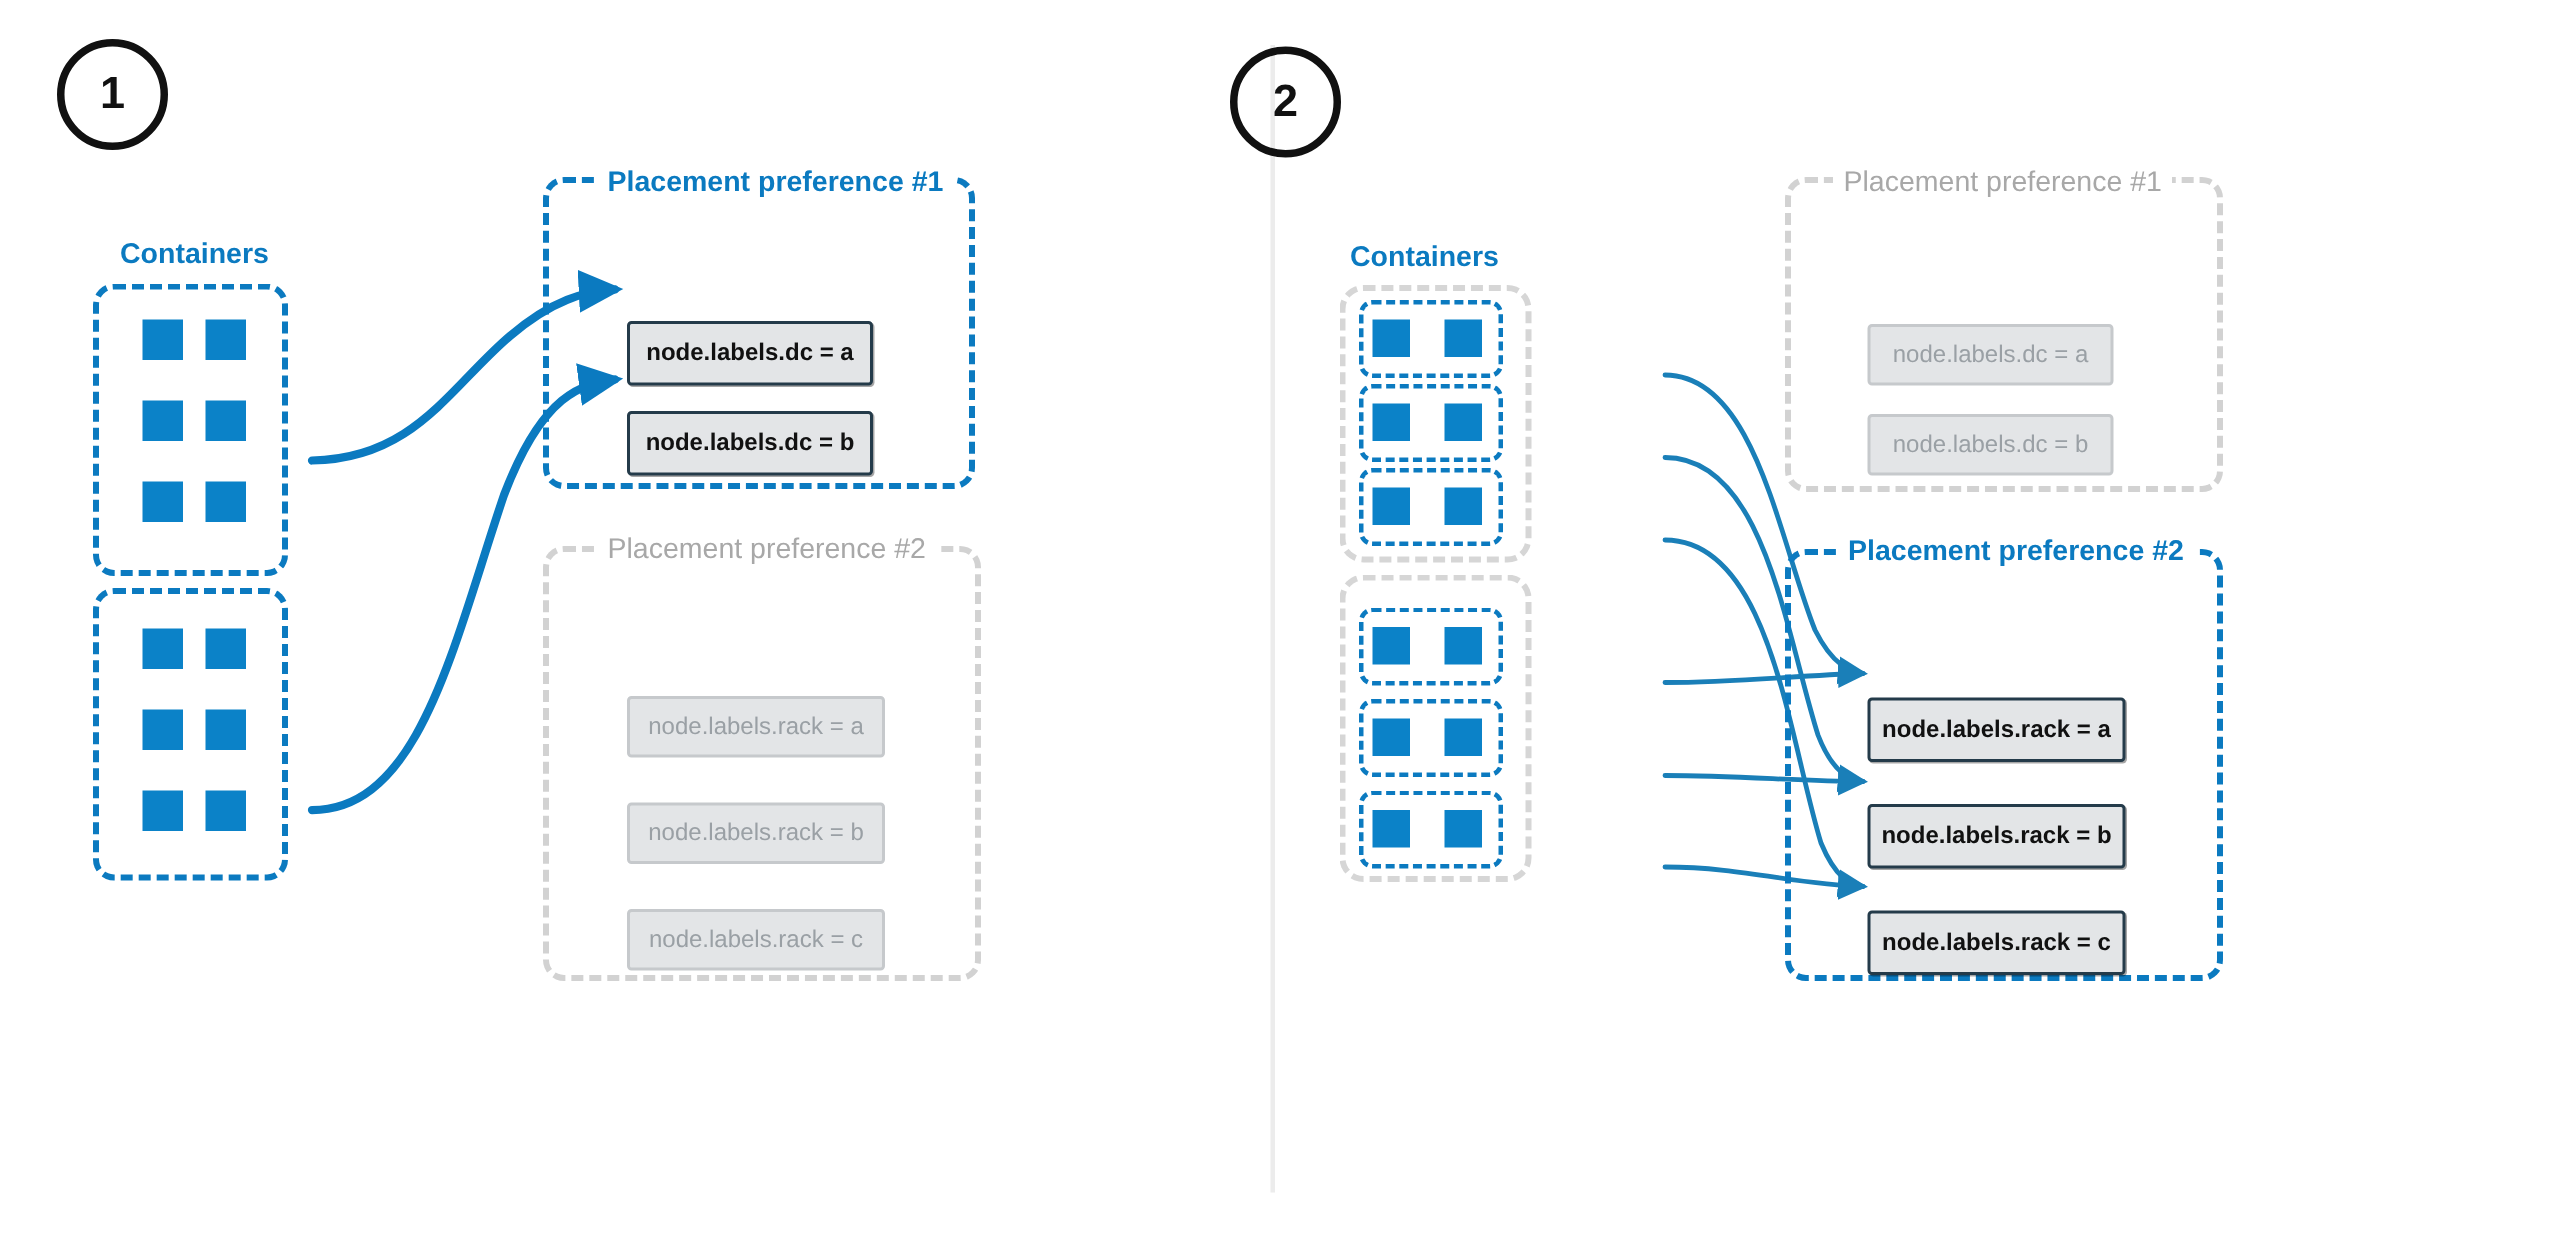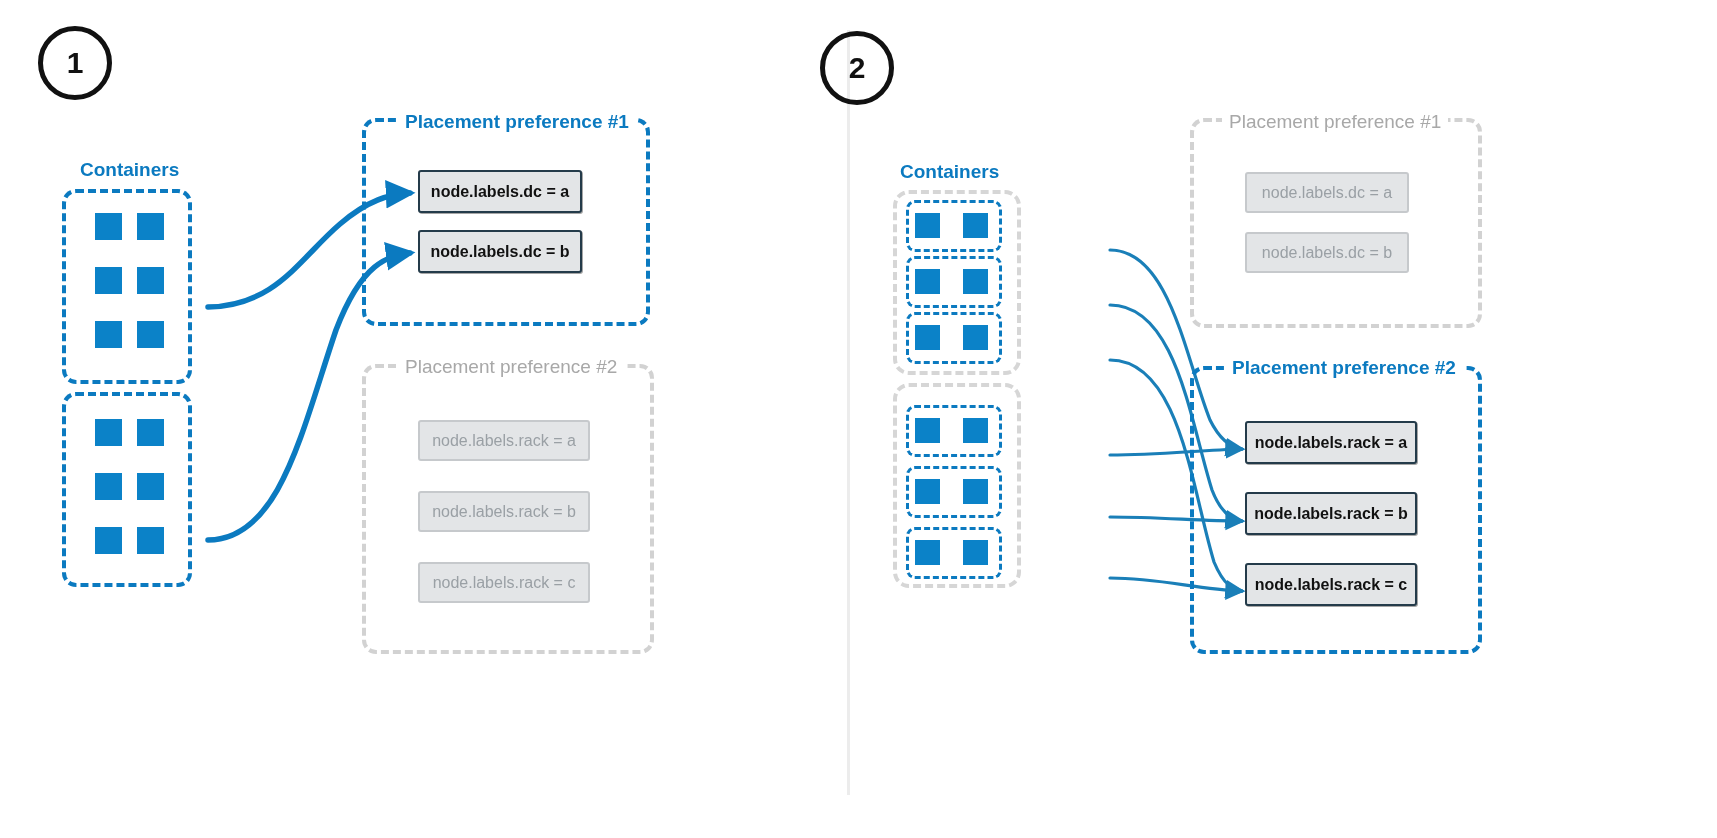--- a/index.html
+++ b/index.html
@@ -92,20 +92,21 @@
   .chip {
     position: absolute;
     box-sizing: border-box;
     background: #e3e5e7;
     display: flex;
     align-items: center;
     justify-content: center;
     font-size: 16px;
     white-space: nowrap;
     border-radius: 3px;
+    margin-top: 44px;
   }
   .chip.active {
     border: 2.5px solid #243b4a;
     color: #111111;
     font-weight: 700;
     box-shadow: 1px 1px 0 rgba(0,0,0,0.35);
   }
   .chip.inactive {
     border: 2px solid #c6c9cc;
     color: #9aa0a5;

